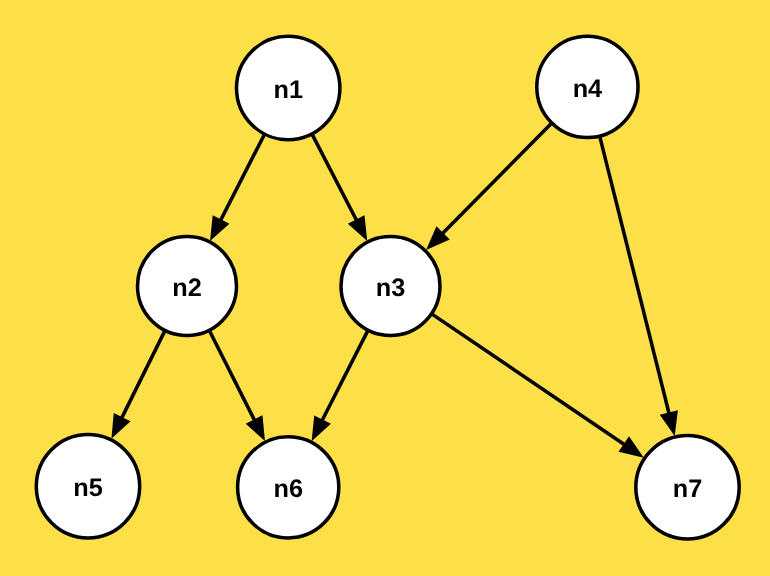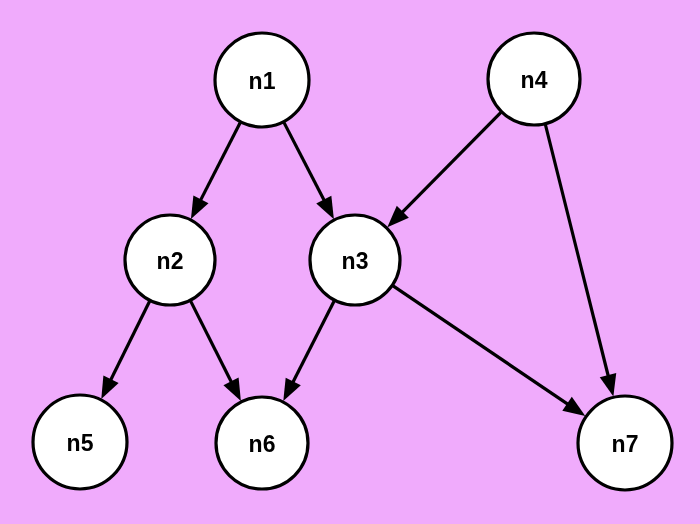--- a/index.html
+++ b/index.html
@@ -10,21 +10,21 @@
   body {
     width: 700px;
     height: 524px;
     overflow: hidden;
     font-family: "Liberation Sans", sans-serif;
   }
   #graph-canvas {
     position: relative;
     width: 700px;
     height: 524px;
-    background: #f0abfc;
+    background: #fde047;
   }
   #graph-svg {
     position: absolute;
     left: 0;
     top: 0;
     width: 700px;
     height: 524px;
     display: block;
   }
   .node-circle {

